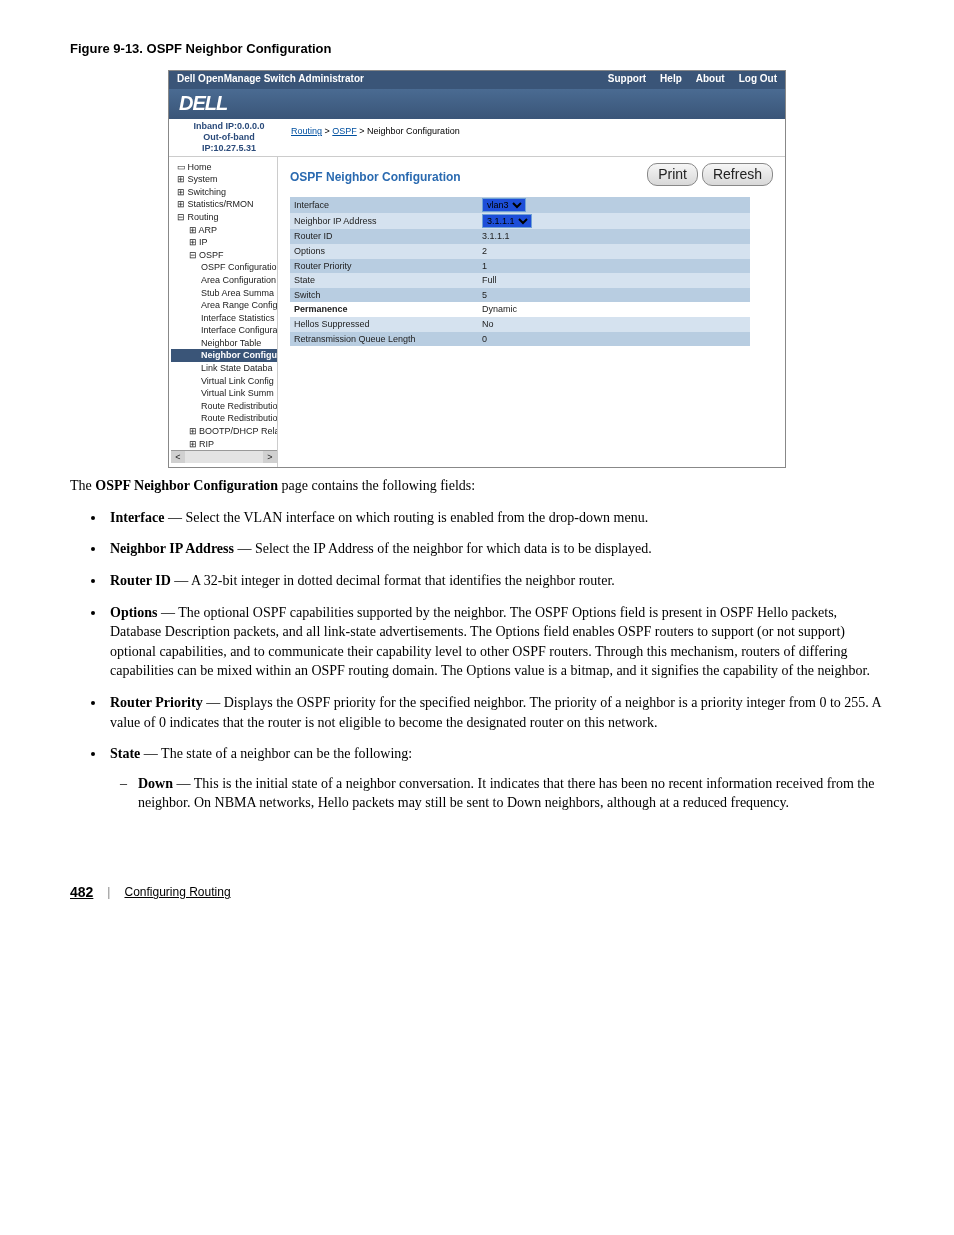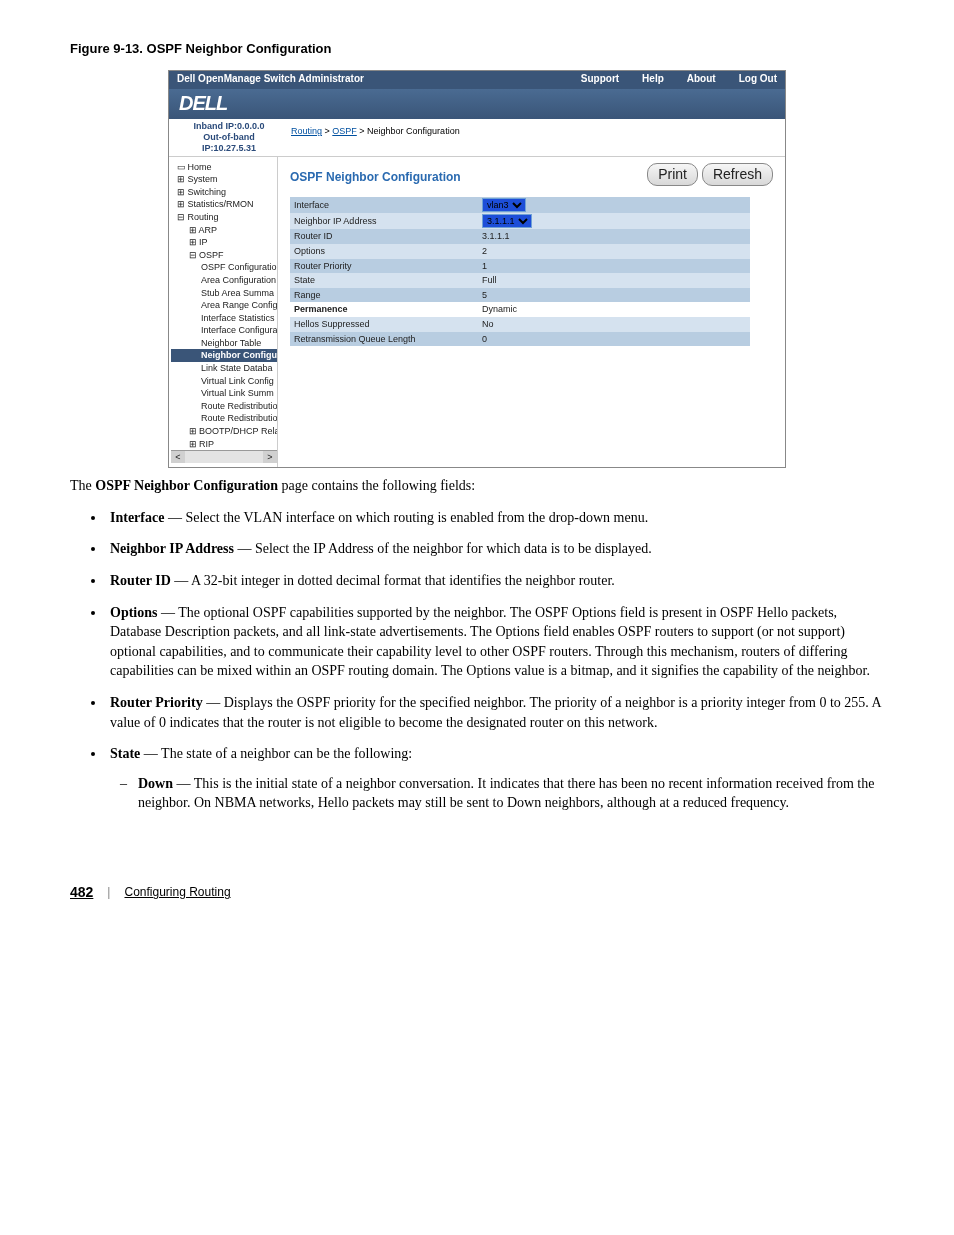--- a/index.html
+++ b/index.html
@@ -29,21 +29,21 @@
   .top-bar {
     background: #3a5578;
     color: #fff;
     font-weight: bold;
     font-size: 10px;
     display:flex;
     justify-content: space-between;
     padding: 1px 8px;
     height:16px;
   }
-  .top-links { display:flex; gap:23px; }
+  .top-links { display:flex; gap:14px; }
   .top-links span { cursor:pointer; }
   .logo-bar {
     background: linear-gradient(#4a6b92,#3a5578);
     color:#fff;
     display:flex;
     justify-content: space-between;
     align-items:center;
     padding: 2px 8px 4px 10px;
     height:24px;
   }
@@ -222,21 +222,21 @@
             </tr>
         <tr class="row-a">
               <td class="ftlabel">Router Priority</td>
               <td>1</td>
             </tr>
         <tr class="row-b">
               <td class="ftlabel">State</td>
               <td>Full</td>
             </tr>
         <tr class="row-a">
-              <td class="ftlabel">Range</td>
+              <td class="ftlabel">Switch</td>
               <td>5</td>
             </tr>
         <tr style="background:#fff;">
               <td class="ftlabel bold">Permanence</td>
               <td>Dynamic</td>
             </tr>
         <tr class="row-b">
               <td class="ftlabel">Hellos Suppressed</td>
               <td>No</td>
             </tr>

